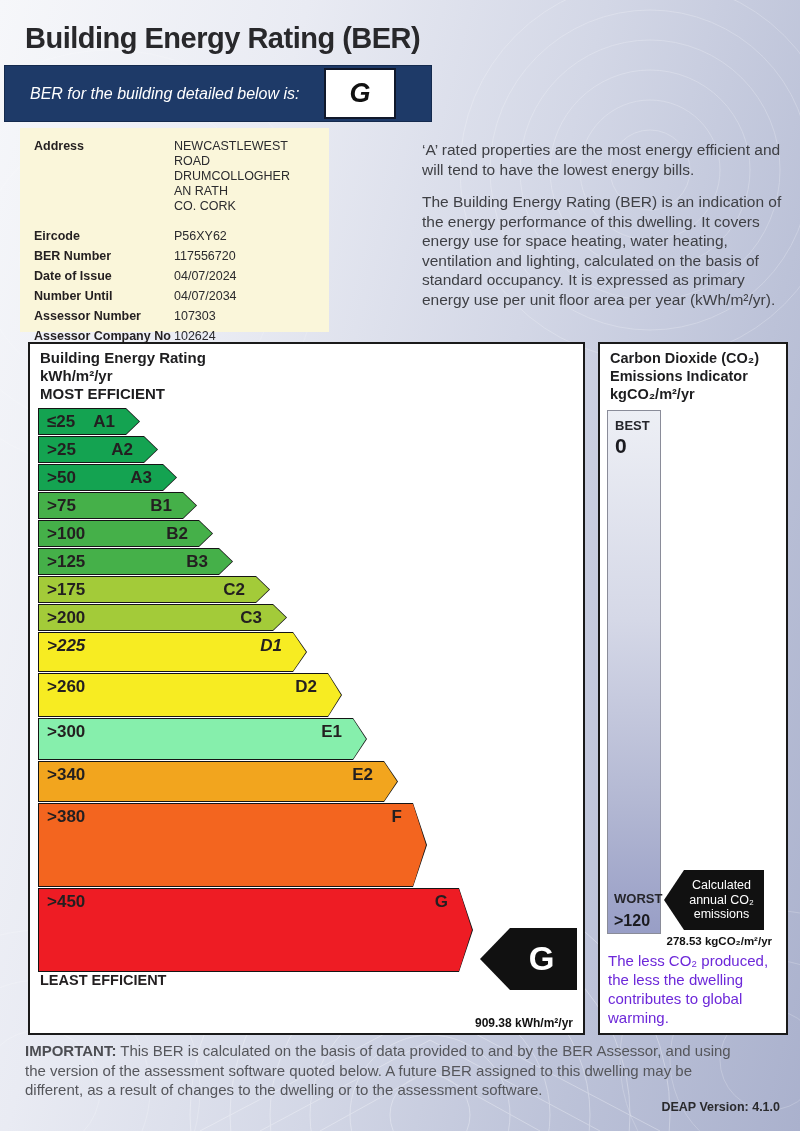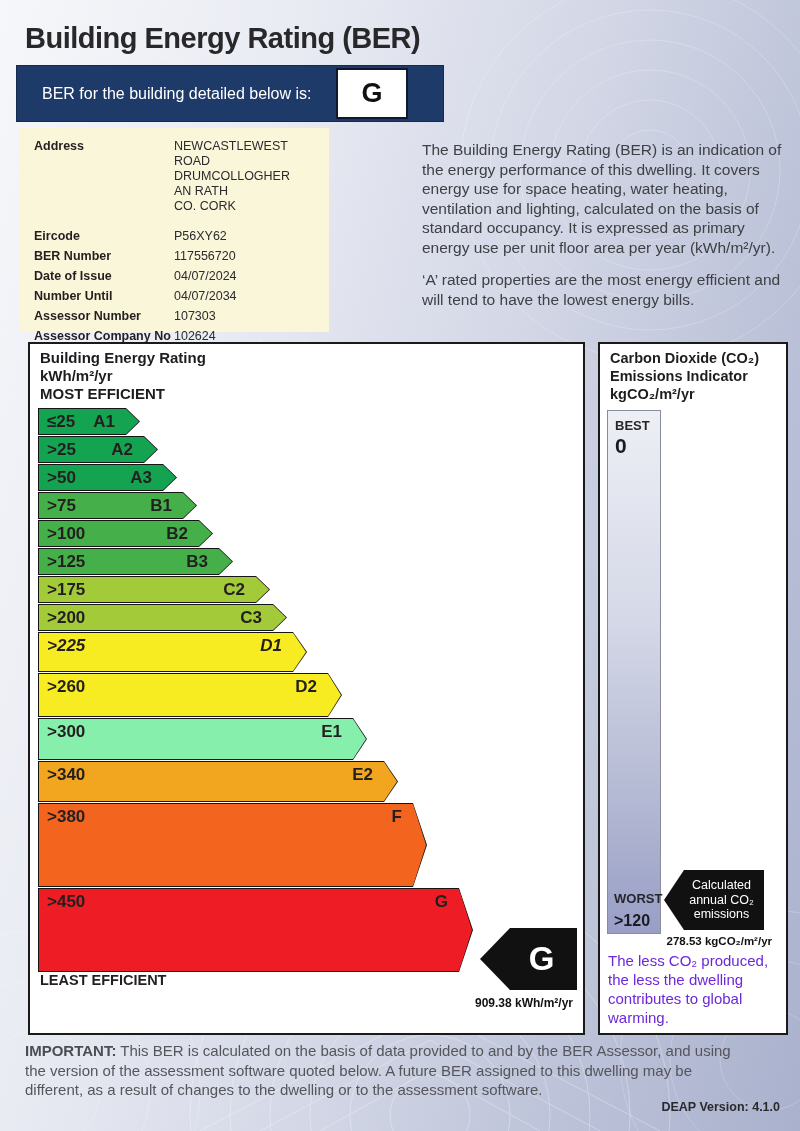--- a/index.html
+++ b/index.html
@@ -8,21 +8,21 @@
     position:relative; width:800px; height:1131px; overflow:hidden;
     margin:0 auto;
     font-family:"Liberation Sans","DejaVu Sans",sans-serif;
     background:linear-gradient(105deg,#f6f7fa 0%,#e9ebf3 28%,#d3d7e6 55%,#bcc2d8 78%,#aab1cd 100%);
     color:#231f20;
   }
   .bg-svg { position:absolute; inset:0; pointer-events:none; }
 
   
   .main-title { position:absolute; left:25px; top:22px; font-size:29px; font-weight:bold; color:#28282b; letter-spacing:-0.5px; }
-  .banner { position:absolute; left:16px; top:65px; width:428px; height:57px; background:#1e3a68; border:1px solid #142a4e; }
+  .banner { position:absolute; left:4px; top:65px; width:428px; height:57px; background:#1e3a68; border:1px solid #142a4e;font-style:italic; }
   .banner-label { position:absolute; left:25px; top:0; height:100%; display:flex; align-items:center; color:#fff; font-size:16px; }
   .rating-box { position:absolute; left:319px; top:2px; width:72px; height:51px; background:#fff; border:2px solid #10182b; display:flex; align-items:center; justify-content:center; font-size:27px; font-weight:bold; color:#111; }
 
   
   .details { position:absolute; left:20px; top:128px; width:309px; height:204px; background:#faf6da; padding:11px 14px; }
   .detail-row { display:flex; font-size:12.5px; line-height:15px; margin-bottom:5px; }
   .detail-row.multi { margin-bottom:15px; }
   .detail-label { width:140px; font-weight:bold; flex:none; }
   .detail-value { color:#2b2b2e; }
 
@@ -38,21 +38,21 @@
           clip-path:polygon(0 0, calc(100% - 14px) 0, 100% 50%, calc(100% - 14px) 100%, 0 100%); }
   .band-fill { position:absolute; inset:1px; display:flex; justify-content:space-between; align-items:flex-start;
                clip-path:polygon(0 0, calc(100% - 13px) 0, 100% 50%, calc(100% - 13px) 100%, 0 100%); }
   .band-label { font-size:17px; font-weight:bold; padding:3px 0 0 8px; }
   .band-grade { font-size:17px; font-weight:bold; padding:3px 24px 0 0; }
   .least-label { position:absolute; left:10px; top:628px; font-size:14.5px; font-weight:bold; }
   .pointer { position:absolute; left:450px; top:584px; width:97px; height:62px; background:#111;
              clip-path:polygon(0 50%, 30px 0, 100% 0, 100% 100%, 30px 100%);
              display:flex; align-items:center; justify-content:center; padding-left:26px; }
   .pointer-grade { color:#fff; font-size:33px; font-weight:bold; }
-  .pointer-value { position:absolute; top:652px; right:10px; font-size:12px; font-weight:bold; color:#111; }
+  .pointer-value { position:absolute; top:672px; right:10px; font-size:12px; font-weight:bold; color:#111; }
 
   
   .co2-panel { position:absolute; left:598px; top:342px; width:190px; height:693px; background:#fff; border:2px solid #1a1a1a; }
   .co2-head { position:absolute; left:10px; top:5px; font-size:14.5px; font-weight:bold; line-height:18px; color:#1d1d1f; }
   .co2-scale { position:absolute; left:7px; top:66px; width:54px; height:524px; border:1px solid #8a8c99;
                background:linear-gradient(to bottom,#edeff5 0%,#d5d8e7 40%,#b3b8d3 75%,#989ec6 100%); }
   .scale-best-label { position:absolute; left:7px; top:7px; font-size:13px; font-weight:bold; color:#26262c; }
   .scale-best-value { position:absolute; left:7px; top:23px; font-size:21px; font-weight:bold; color:#1b1b20; }
   .scale-worst-label { position:absolute; left:6px; bottom:27px; font-size:13px; font-weight:bold; color:#26262c; }
   .scale-worst-value { position:absolute; left:6px; bottom:3px; font-size:16px; font-weight:bold; color:#1b1b20;text-align:right; }
@@ -161,22 +161,22 @@
         <div class="detail-row">
           <div class="detail-label">Assessor Company No</div>
           <div class="detail-value">
             <div class="detail-line">102624</div>
           </div>
         </div>
       </div>
   </div>
 
   <div class="intro">
+    <p>‘A’ rated properties are the most energy efficient and will tend to have the lowest energy bills.</p>
     <p>The Building Energy Rating (BER) is an indication of the energy performance of this dwelling.  It covers energy use for space heating, water heating, ventilation and lighting, calculated on the basis of standard occupancy. It is expressed as primary energy use per unit floor area per year (kWh/m²/yr).</p>
-    <p>‘A’ rated properties are the most energy efficient and will tend to have the lowest energy bills.</p>
   </div>
 
   <div class="chart-panel">
     <div class="chart-head">
       <div>Building Energy Rating</div>
       <div>kWh/m²/yr</div>
       <div>MOST EFFICIENT</div>
     </div>
     <div id="bands" class="bands">
         <div class="band" style="width: 102px; height: 27px;">

